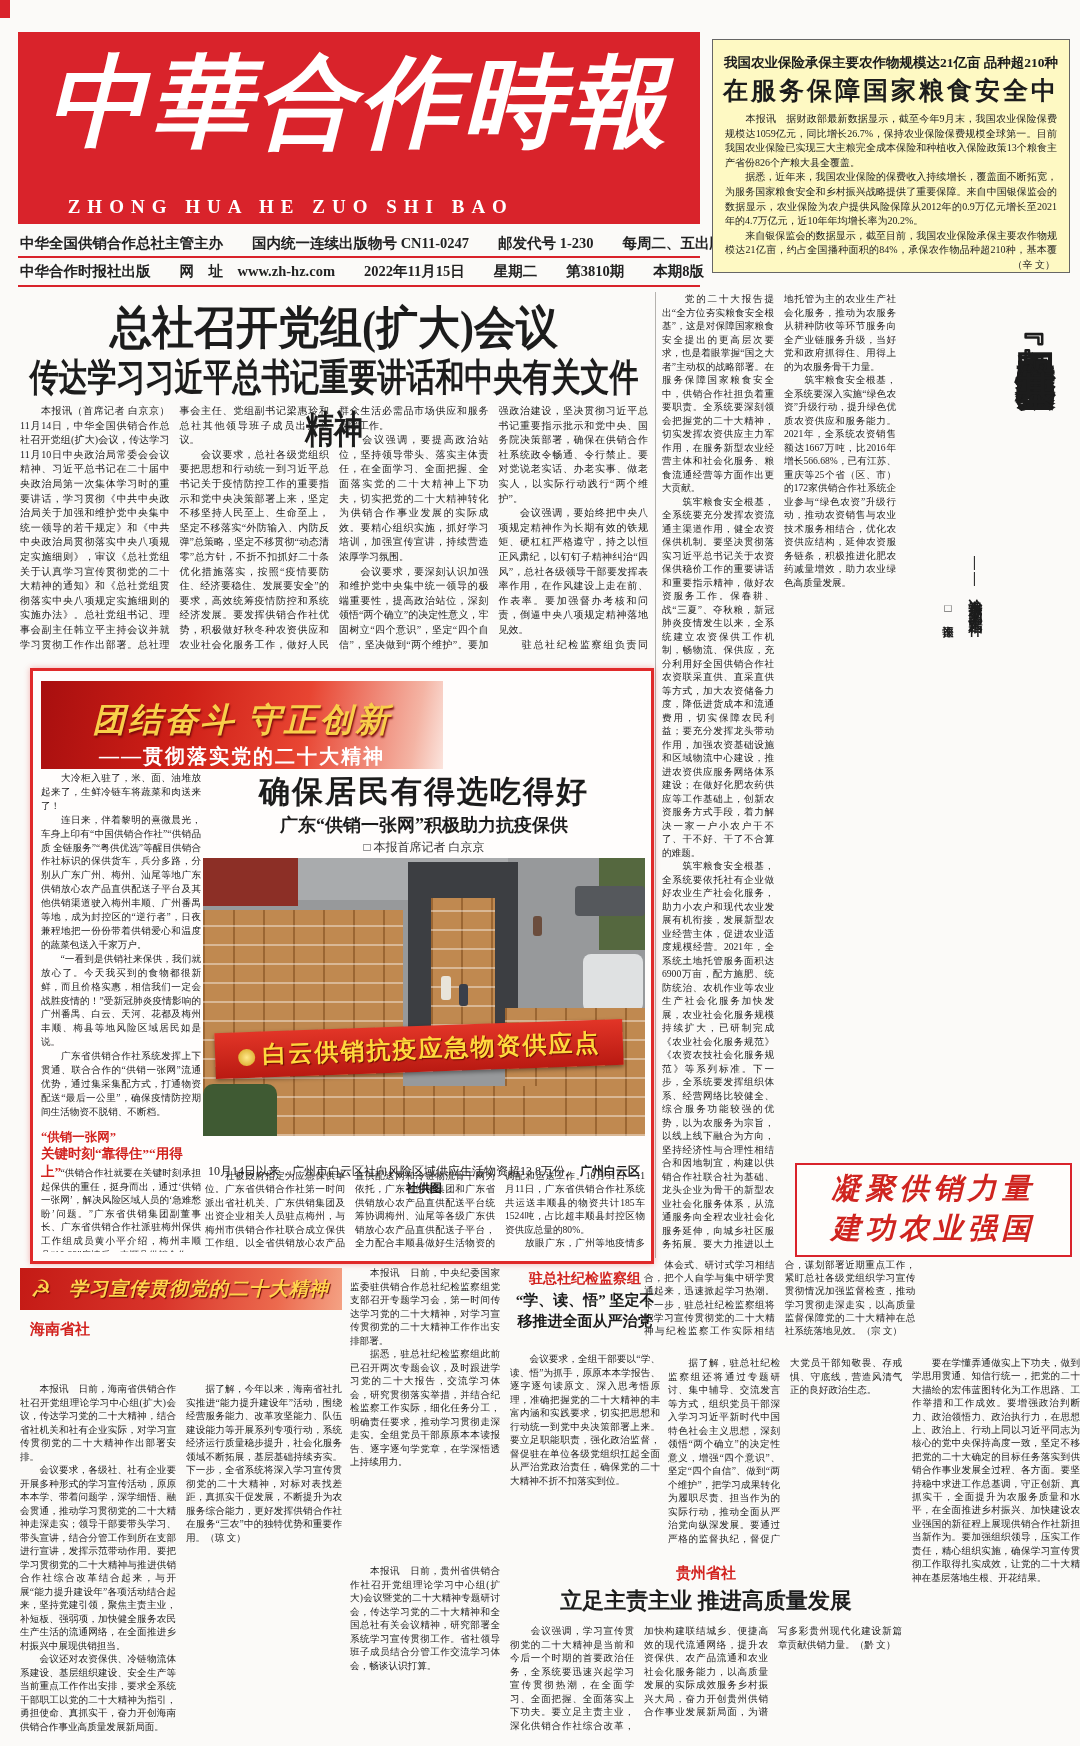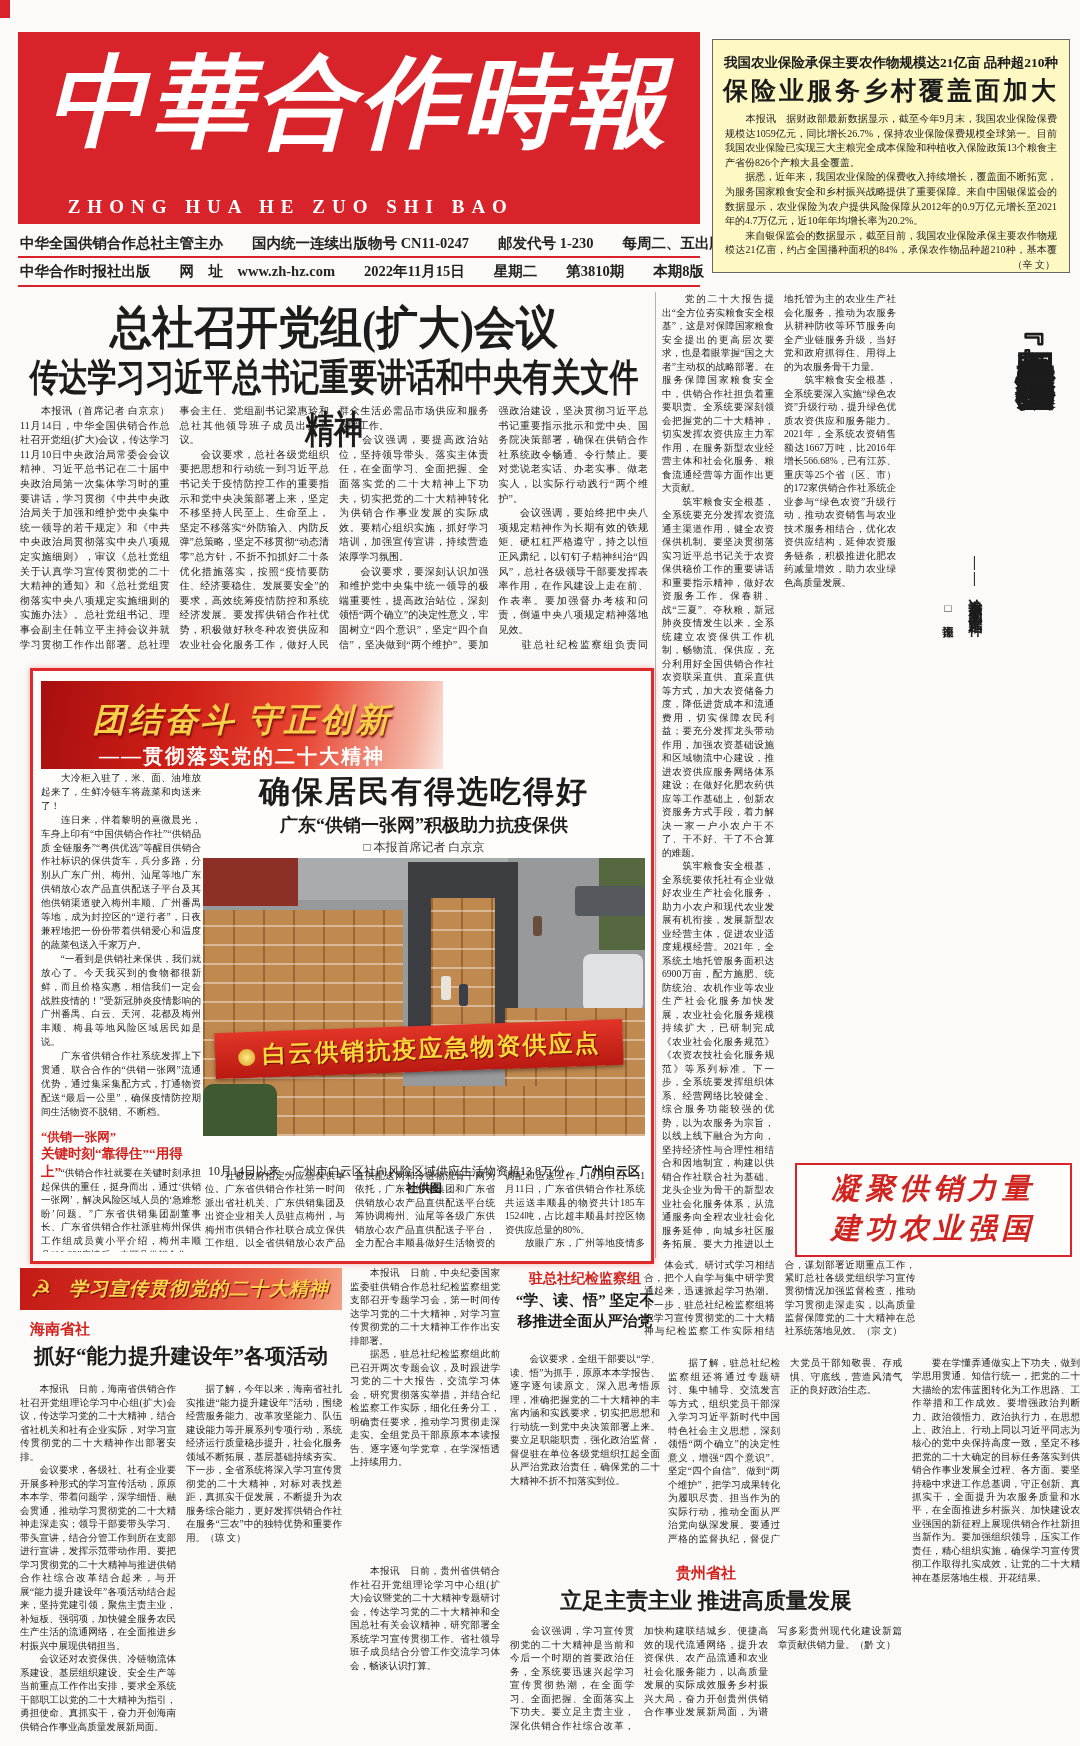--- a/index.html
+++ b/index.html
@@ -60,21 +60,21 @@
     <div class="abs mast-title" style="left:0;right:0;top:6px;">中華合作時報</div>
     <div class="abs mast-pinyin" style="left:0;width:80%;bottom:6px;">ZHONG HUA HE ZUO SHI BAO</div>
   </div>
   <div class="abs info-line" style="left:20px;top:234px;width:680px;">中华全国供销合作总社主管主办　　国内统一连续出版物号 CN11-0247　　邮发代号 1-230　　每周二、五出版</div>
   <div class="abs rule" style="left:18px;top:256px;width:682px;"></div>
   <div class="abs info-line" style="left:20px;top:262px;width:680px;">中华合作时报社出版　　网　址　www.zh-hz.com　　2022年11月15日　　星期二　　第3810期　　本期8版</div>
   <div class="abs rule" style="left:18px;top:285px;width:682px;"></div>
 
   <div class="abs ins-box" style="left:712px;top:39px;width:356px;height:232px;">
     <div class="abs ctr b" style="left:8px;right:8px;top:14px;font-size:13.5px;">我国农业保险承保主要农作物规模达21亿亩 品种超210种</div>
-    <div class="abs ctr headline-serif" style="left:0;right:0;top:34px;font-size:25px;letter-spacing:3px;">保险业服务乡村覆盖面加大</div>
+    <div class="abs ctr headline-serif" style="left:0;right:0;top:34px;font-size:25px;letter-spacing:3px;">在服务保障国家粮食安全中</div>
     <div class="abs jt sm" style="left:12px;right:12px;top:72px;height:146px;">　　本报讯　据财政部最新数据显示，截至今年9月末，我国农业保险保费规模达1059亿元，同比增长26.7%，保持农业保险保费规模全球第一。目前我国农业保险已实现三大主粮完全成本保险和种植收入保险政策13个粮食主产省份826个产粮大县全覆盖。
 　　据悉，近年来，我国农业保险的保费收入持续增长，覆盖面不断拓宽，为服务国家粮食安全和乡村振兴战略提供了重要保障。来自中国银保监会的数据显示，农业保险为农户提供风险保障从2012年的0.9万亿元增长至2021年的4.7万亿元，近10年年均增长率为20.2%。
 　　来自银保监会的数据显示，截至目前，我国农业保险承保主要农作物规模达21亿亩，约占全国播种面积的84%，承保农作物品种超210种，基本覆盖我国主要粮食作物和糖料、油料、生猪等主要大宗农产品。</div>
     <div class="abs" style="right:14px;top:218px;font-size:10px;">（辛 文）</div>
   </div>
 
   <div class="abs vline" style="left:655px;top:292px;height:966px;"></div>
 
   <div class="abs ctr headline-serif" style="left:20px;top:298px;width:628px;font-size:42px;transform:scaleY(1.08);transform-origin:top center;">总社召开党组(扩大)会议</div>
   <div class="abs ctr headline-serif" style="left:20px;top:352px;width:628px;font-size:29px;transform:scaleY(1.3);transform-origin:top center;">传达学习习近平总书记重要讲话和中央有关文件精神</div>
@@ -144,21 +144,20 @@
   <div class="abs slogan-box" style="left:795px;top:1163px;width:273px;height:90px;">
     <div class="slogan-line" style="padding-top:4px;">凝聚供销力量</div>
     <div class="slogan-line">建功农业强国</div>
   </div>
 
   <div class="abs bbanner" style="left:20px;top:1268px;width:322px;height:42px;">
     <span style="position:absolute;left:10px;top:7px;font-size:24px;color:#ffd34d;text-shadow:1px 1px 1px #6d0b06;">☭</span>
     <div class="bbanner-text ctr" style="margin-left:36px;line-height:42px;">学习宣传贯彻党的二十大精神</div>
   </div>
   <div class="abs red b" style="left:30px;top:1320px;font-size:15px;">海南省社</div>
-  <div class="abs ctr headline-serif" style="left:20px;top:1342px;width:322px;font-size:21px;">抓好“能力提升建设年”各项活动</div>
   <div class="abs jt xs col2" style="left:20px;top:1382px;width:322px;height:360px;">　　本报讯　日前，海南省供销合作社召开党组理论学习中心组(扩大)会议，传达学习党的二十大精神，结合省社机关和社有企业实际，对学习宣传贯彻党的二十大精神作出部署安排。
 　　会议要求，各级社、社有企业要开展多种形式的学习宣传活动，原原本本学、带着问题学，深学细悟、融会贯通，推动学习贯彻党的二十大精神走深走实；领导干部要带头学习、带头宣讲，结合分管工作到所在支部进行宣讲，发挥示范带动作用。要把学习贯彻党的二十大精神与推进供销合作社综合改革结合起来，与开展“能力提升建设年”各项活动结合起来，坚持党建引领，聚焦主责主业，补短板、强弱项，加快健全服务农民生产生活的流通网络，在全面推进乡村振兴中展现供销担当。
 　　会议还对农资保供、冷链物流体系建设、基层组织建设、安全生产等当前重点工作作出安排，要求全系统干部职工以党的二十大精神为指引，勇担使命、真抓实干，奋力开创海南供销合作事业高质量发展新局面。
 　　据了解，今年以来，海南省社扎实推进“能力提升建设年”活动，围绕经营服务能力、改革攻坚能力、队伍建设能力等开展系列专项行动，系统经济运行质量稳步提升，社会化服务领域不断拓展，基层基础持续夯实。下一步，全省系统将深入学习宣传贯彻党的二十大精神，对标对表找差距，真抓实干促发展，不断提升为农服务综合能力，更好发挥供销合作社在服务“三农”中的独特优势和重要作用。（琼 文）</div>
 
   <div class="abs jt xs" style="left:350px;top:1266px;width:150px;height:292px;">　　本报讯　日前，中央纪委国家监委驻供销合作总社纪检监察组党支部召开专题学习会，第一时间传达学习党的二十大精神，对学习宣传贯彻党的二十大精神工作作出安排部署。
 　　据悉，驻总社纪检监察组此前已召开两次专题会议，及时跟进学习党的二十大报告，交流学习体会，研究贯彻落实举措，并结合纪检监察工作实际，细化任务分工，明确责任要求，推动学习贯彻走深走实。全组党员干部原原本本读报告、逐字逐句学党章，在学深悟透上持续用力。</div>
   <div class="abs ctr red b" style="left:510px;top:1270px;width:150px;font-size:14px;">驻总社纪检监察组</div>
   <div class="abs ctr headline-serif" style="left:510px;top:1290px;width:150px;font-size:15px;line-height:21px;">“学、读、悟” 坚定不移推进全面从严治党</div>
   <div class="abs jt xs" style="left:510px;top:1352px;width:150px;height:206px;">　　会议要求，全组干部要以“学、读、悟”为抓手，原原本本学报告、逐字逐句读原文、深入思考悟原理，准确把握党的二十大精神的丰富内涵和实践要求，切实把思想和行动统一到党中央决策部署上来。要立足职能职责，强化政治监督，督促驻在单位各级党组织扛起全面从严治党政治责任，确保党的二十大精神不折不扣落实到位。</div>

